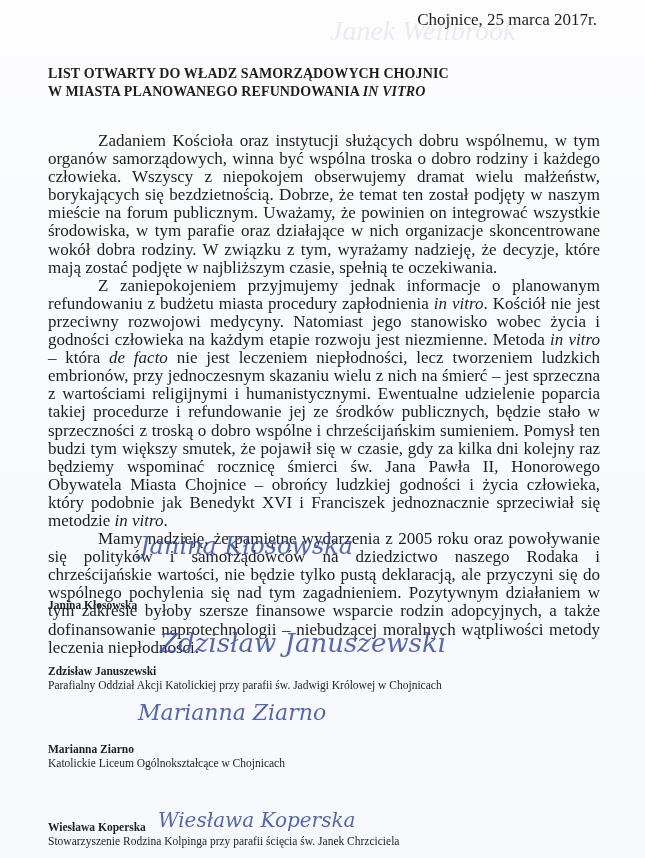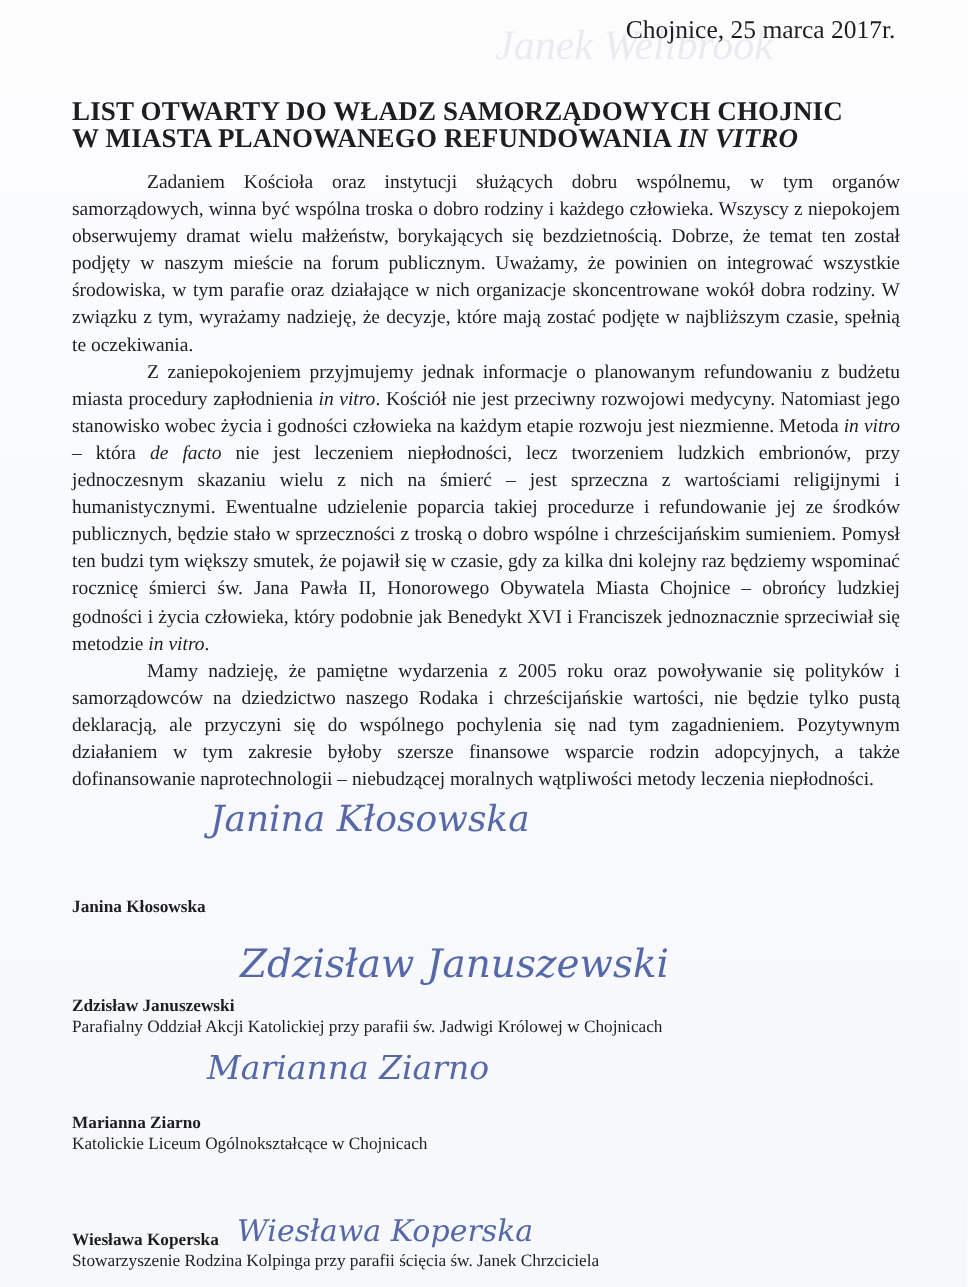--- a/index.html
+++ b/index.html
@@ -1,23 +1,23 @@
 <!DOCTYPE html>
 <html><head>
 <meta charset="utf-8">
 <style>
   html, body { margin:0; padding:0; }
   body { width:645px; height:858px; background:#fbfcfe; overflow:hidden; position:relative;
          font-family:"Liberation Serif", serif; color:#1e1e22; }
   .page { position:absolute; left:0; top:0; width:645px; height:858px;
           background:linear-gradient(180deg,#fdfdfe 0%,#f8fafd 40%,#f6f8fc 100%); }
   .date { position:absolute; right:48px; top:10px; font-size:17px; }
-  .title { position:absolute; left:48px; top:65px; font-weight:bold; font-size:18px; line-height:18px; letter-spacing:0.1px; }
+  .title { position:absolute; left:48px; top:65px; font-weight:bold; font-size:14px; line-height:18px; letter-spacing:0.1px; }
   .title i { font-weight:bold; }
-  .body { position:absolute; left:48px; width:552px; top:112px; font-size:13px; line-height:18.1px; text-align:justify; }
+  .body { position:absolute; left:48px; width:552px; top:132px; font-size:17px; line-height:18.1px; text-align:justify; }
   .body p { margin:0; text-indent:50px; }
   .sig { position:absolute; left:48px; font-size:11.5px; line-height:14px; }
   .sig .n { font-weight:bold; }
   .hw { position:absolute; font-family:"DejaVu Serif", serif; font-style:italic; color:#3a4f9c; opacity:0.85; }
   .faint { position:absolute; color:#c8ccd6; font-style:italic; font-size:28px; opacity:0.35; }
 </style>
 </head>
 <body>
 
 <div class="page">

